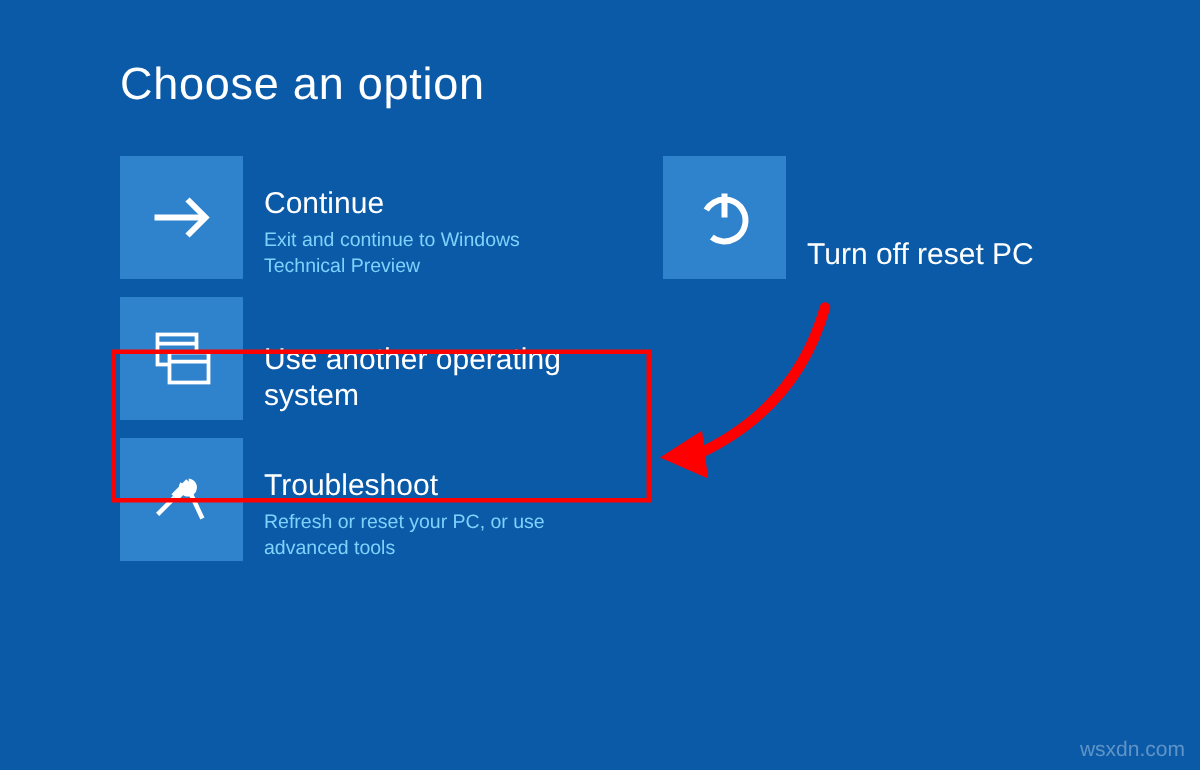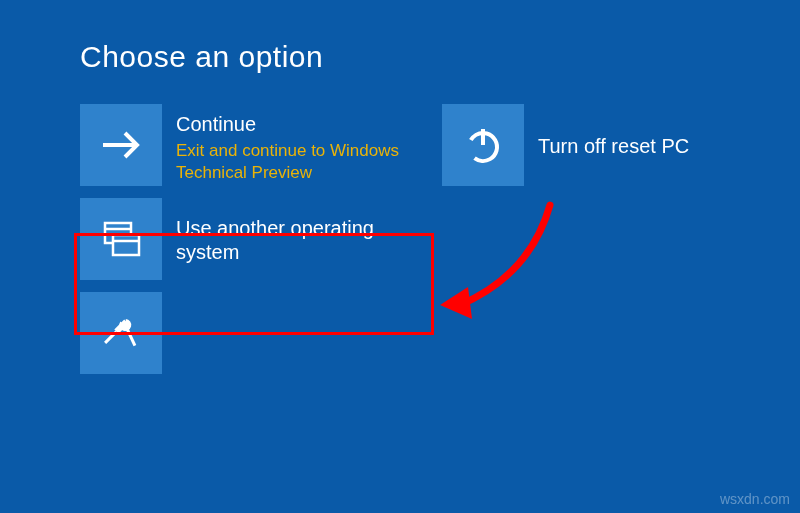--- a/index.html
+++ b/index.html
@@ -28,21 +28,21 @@
     .options-grid {
       display: flex;
       gap: 40px;
     }
     .column {
       display: flex;
       flex-direction: column;
     }
     .option {
       display: flex;
-      align-items: center;
+      align-items: flex-end;
       margin-bottom: 12px;
       cursor: pointer;
       position: relative;
     }
     .option-icon {
       width: 82px;
       height: 82px;
       background: #2f82cc;
       display: flex;
       align-items: center;
@@ -53,23 +53,23 @@
       padding: 6px 0 0 14px;
       max-width: 240px;
     }
     .option-title {
       font-size: 20px;
       font-weight: 400;
       line-height: 1.2;
       margin-bottom: 4px;
     }
     .option-desc {
-      font-size: 17px;
+      font-size: 13px;
       font-weight: 400;
-      color: #eab308;
+      color: #7dd3fc;
       line-height: 1.3;
     }
     .highlight-box {
       position: absolute;
       border: 3px solid #ff0000;
       pointer-events: none;
       left: 74px;
       top: 233px;
       width: 360px;
       height: 102px;
@@ -132,20 +132,24 @@
             <g transform="rotate(45 18 24)">
               <rect x="15" y="8" width="6" height="14" fill="#fff"></rect>
               <rect x="16.5" y="22" width="3" height="16" fill="#fff"></rect>
             </g>
             <g transform="rotate(-25 32 24)">
               <path d="M 29 10 A 6 6 0 1 0 35 10 L 32 16 Z" fill="#fff"></path>
               <rect x="30.5" y="16" width="3" height="22" fill="#fff"></rect>
             </g>
           </svg>
         </div>
+        <div class="option-text">
+          <div class="option-title">Troubleshoot</div>
+          <div class="option-desc">Refresh or reset your PC, or use advanced tools</div>
+        </div>
       </div>
 
     </div>
 
     <div class="column">
 
       <div class="option">
         <div class="option-icon">
           <svg width="48" height="48" viewBox="0 0 48 48">
             <circle cx="24" cy="26" r="14" fill="none" stroke="#fff" stroke-width="4" stroke-dasharray="60 20" transform="rotate(-120 24 26)"></circle>

